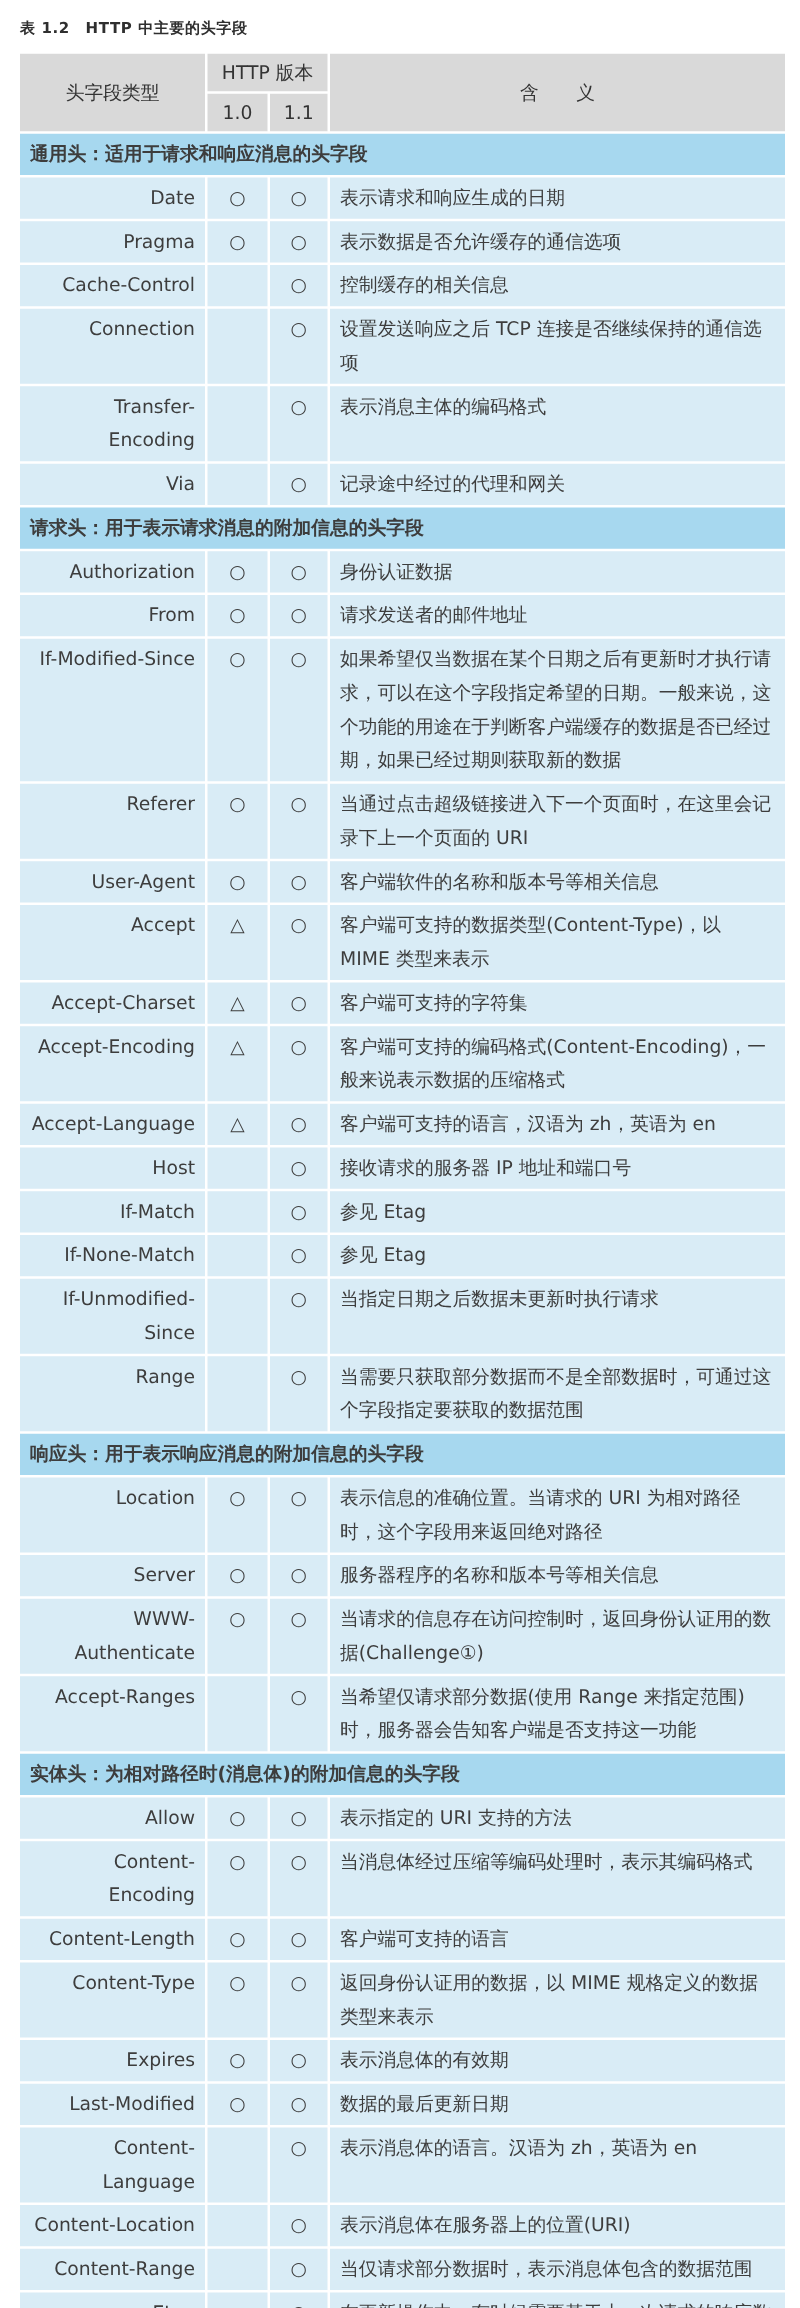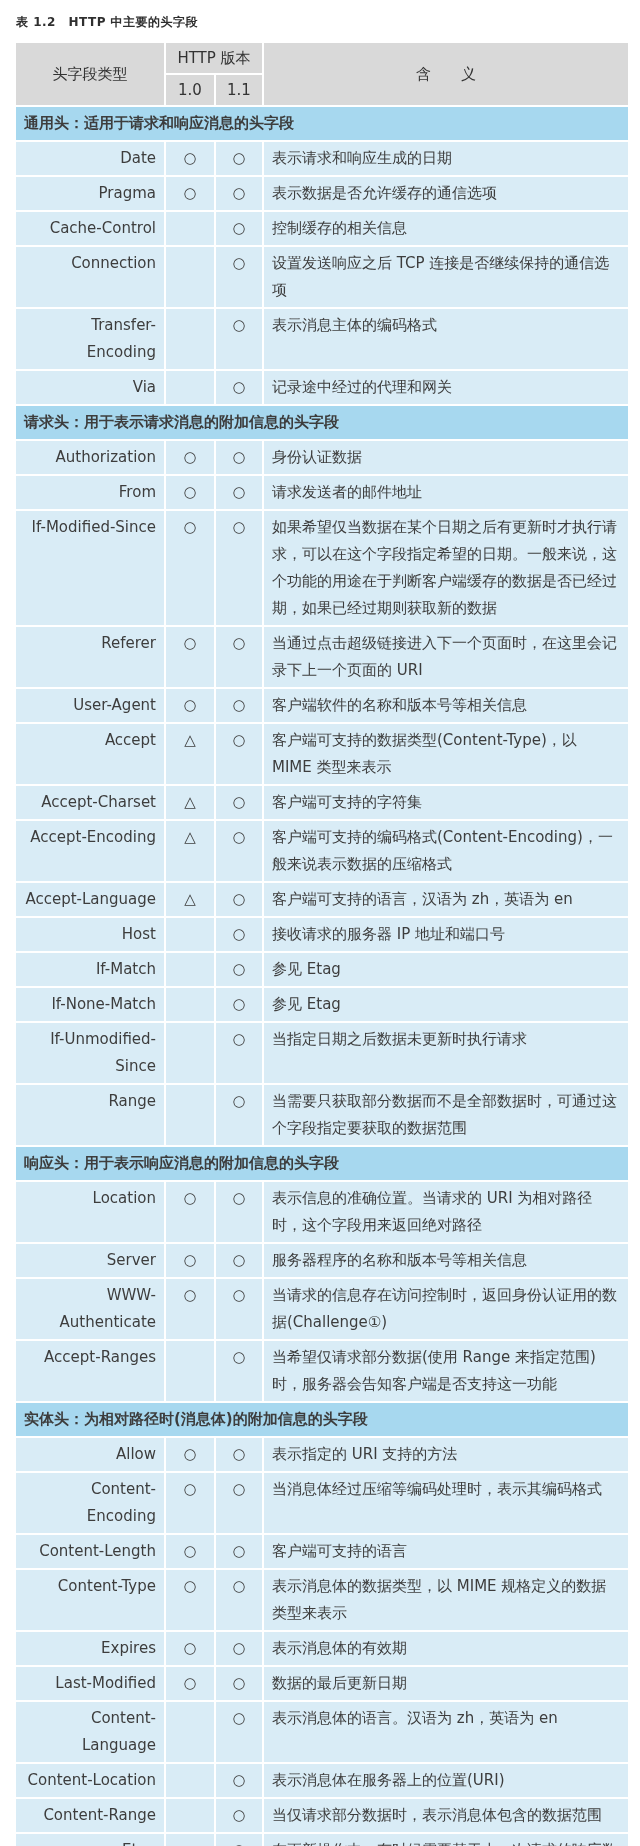--- a/index.html
+++ b/index.html
@@ -256,21 +256,21 @@
         <tr>
           <td class="field">Content-Length</td>
           <td class="mark">○</td>
           <td class="mark">○</td>
           <td class="desc">客户端可支持的语言</td>
         </tr>
         <tr>
           <td class="field">Content-Type</td>
           <td class="mark">○</td>
           <td class="mark">○</td>
-          <td class="desc">表示消息体的数据类型，以 MIME 规格定义的数据类型来表示</td>
+          <td class="desc">返回身份认证用的数据，以 MIME 规格定义的数据类型来表示</td>
         </tr>
         <tr>
           <td class="field">Expires</td>
           <td class="mark">○</td>
           <td class="mark">○</td>
           <td class="desc">表示消息体的有效期</td>
         </tr>
         <tr>
           <td class="field">Last-Modified</td>
           <td class="mark">○</td>

